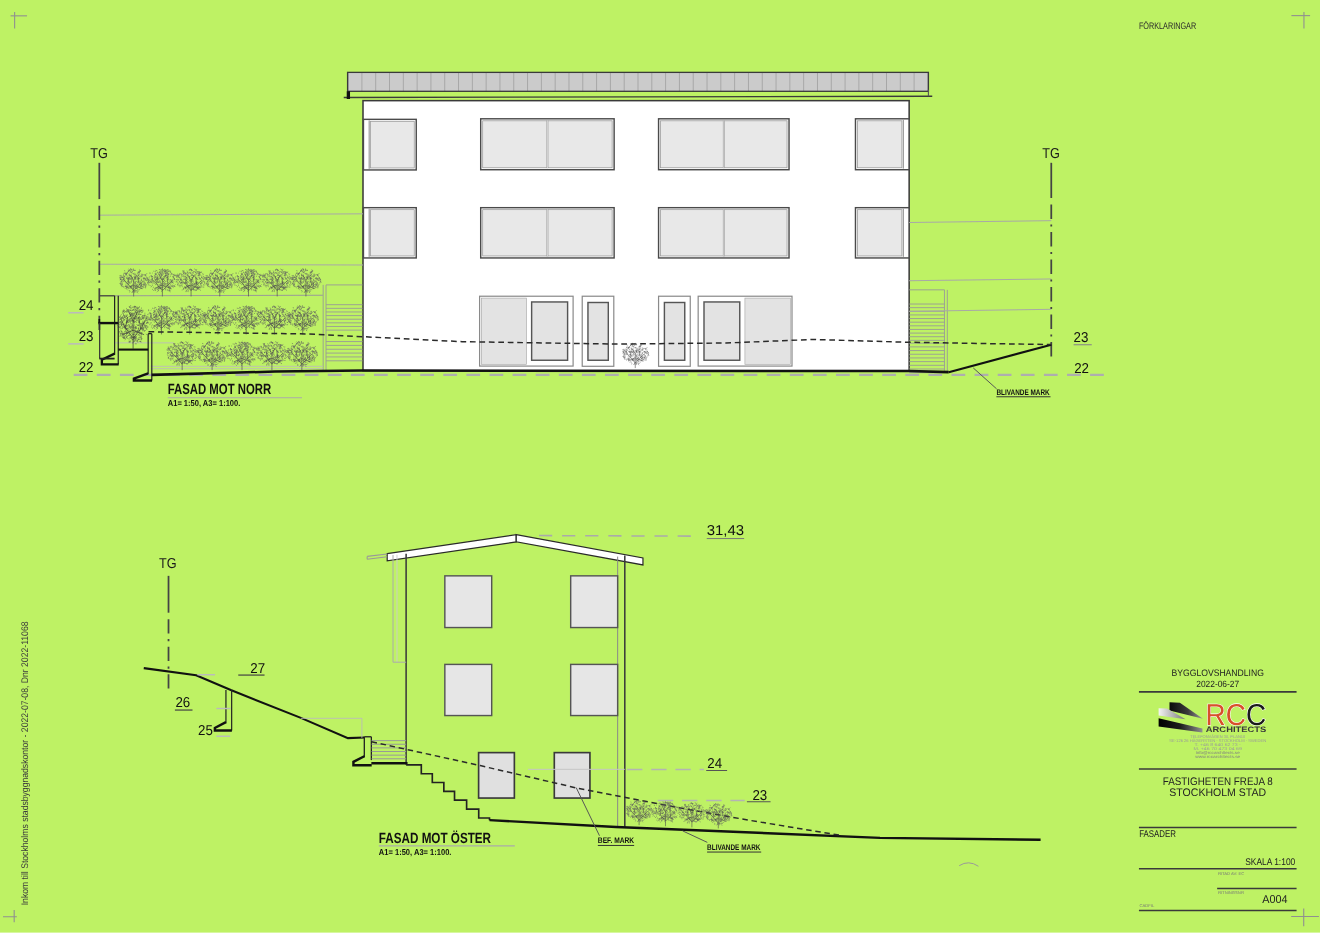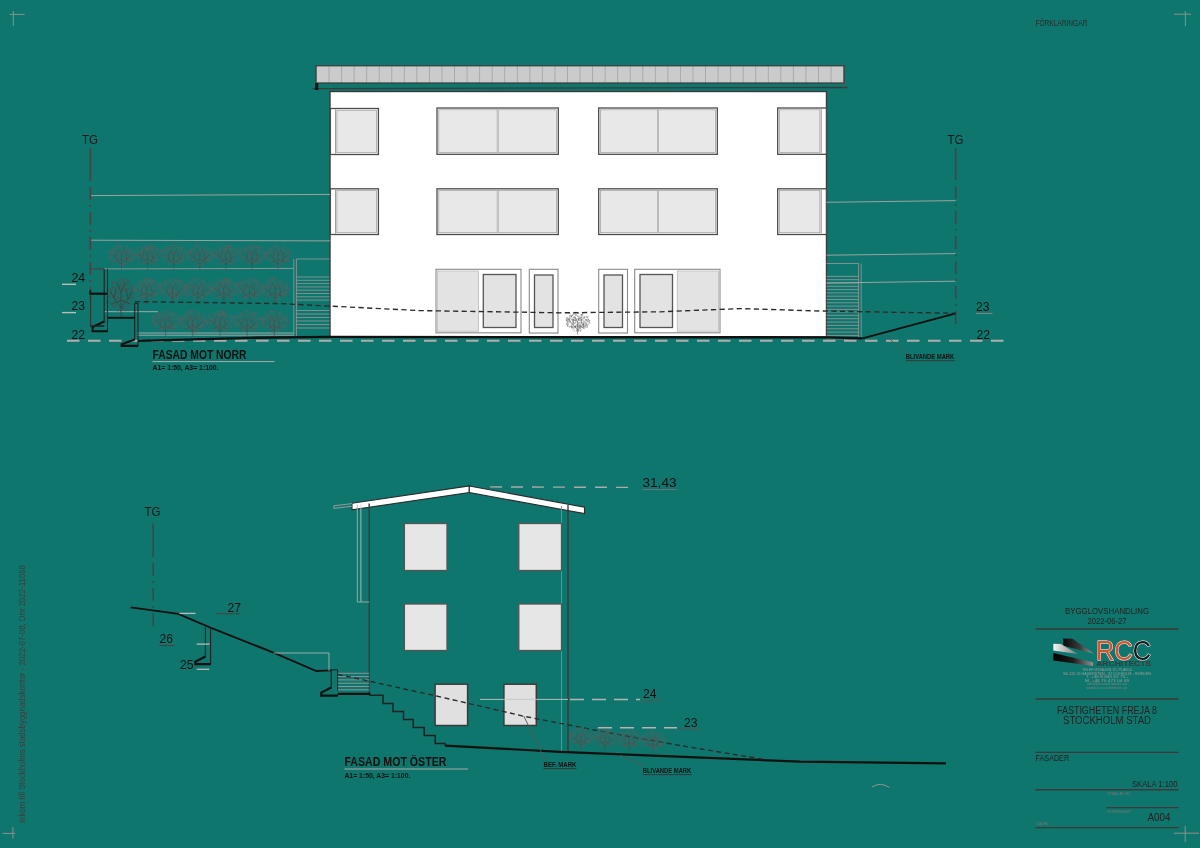--- a/index.html
+++ b/index.html
@@ -1,16 +1,16 @@
 <!DOCTYPE html>
 <html><head>
 <meta charset="utf-8">
 <style>
 html,body{margin:0;padding:0;background:#fff;}
-#sheet{position:relative;width:1200px;height:848px;background:#0f766e;overflow:hidden;text-align:center;}
+#sheet{position:relative;width:1200px;height:848px;background:#bef264;overflow:hidden;text-align:center;}
 svg{display:block;font-family:"Liberation Sans", sans-serif;}
 </style>
 </head>
 <body>
 <div id="sheet">
 <svg width="1200" height="848" viewBox="0 0 1200 848">
 <defs>
 <symbol id="bush" viewBox="0 0 30 26" overflow="visible">
           <path d="M5.7,14.2l-1.6,0.3M5.0,11.6l-0.9,-0.1M7.1,5.4l-0.3,0.7M24.8,17.0l1.3,0.4M27.7,10.9l-1.0,-0.9M15.9,13.0l1.1,0.4M17.3,16.7l-0.7,0.2M3.9,15.4l-0.8,-0.9M4.4,12.0l-0.2,1.1M28.0,11.9l-0.4,-1.5M12.5,16.5l0.9,0.4M15.8,5.6l-1.2,1.0M26.6,9.6l0.2,0.7M22.5,8.3l-1.3,1.0M24.2,15.6l-0.2,1.5M21.4,15.1l0.1,-1.7M19.8,15.4l0.7,0.3M16.6,7.9l-1.2,0.4M19.0,20.1l-0.5,-0.7M21.3,16.4l-0.1,0.9M26.5,10.3l0.8,-0.7M17.0,18.2l-1.0,-1.2M25.4,18.0l-0.0,0.9M16.1,6.2l0.9,0.4M23.4,16.2l-0.8,-0.6M8.9,17.0l-1.7,0.2M4.2,7.7l0.5,0.7M24.9,7.0l0.4,0.9M14.2,2.1l0.9,-0.3M22.5,6.7l0.9,0.7M27.4,14.4l-0.3,-0.9M14.5,21.2l-0.3,1.2M20.0,19.7l0.1,0.8M3.8,8.6l-0.2,1.3M20.1,9.7l-0.1,0.7M12.0,12.8l-0.6,0.6M10.8,10.4l0.8,-0.7M25.5,11.0l-1.2,-0.7M16.5,13.5l0.6,-0.4M11.1,2.5l-0.5,-0.5M4.0,13.0l1.0,-0.0M23.6,15.4l1.2,-0.8M14.1,3.5l1.3,-0.8M8.6,18.8l1.1,-1.2M5.0,16.5l-1.4,-0.7M9.3,7.5l-1.0,-0.8M24.1,15.9l1.2,-1.2M13.9,5.7l-1.3,-0.7M3.9,15.4l0.0,-0.8M24.9,13.5l0.1,1.2M12.1,5.2l1.2,-0.6M14.9,13.1l-0.4,-0.9M16.6,16.0l-0.9,-1.4M3.5,15.4l-0.5,-0.9M17.7,18.3l1.3,-0.8M20.9,7.7l-0.5,1.2M21.0,17.4l0.9,-1.3M11.9,2.4l0.5,0.9M8.5,13.6l-0.8,0.5M8.6,6.9l0.5,-0.9M23.7,11.2l0.8,0.2M16.8,10.5l-1.3,-0.6M10.8,20.5l0.5,0.5M13.0,12.4l0.1,1.5M16.8,13.7l-1.3,0.4M7.8,6.0l1.5,-0.4M12.7,7.8l0.5,1.1M23.9,12.5l0.6,1.3M13.9,17.9l-1.4,-0.2M6.5,6.2l0.3,-1.1M18.2,10.3l-0.3,-1.6M21.0,17.0l1.1,-0.7M8.0,17.4l0.5,-1.5M23.3,9.6l0.4,1.3M12.9,2.9l-0.3,-1.3M17.8,21.4l1.7,-0.2M3.7,9.9l0.9,-0.5M19.7,7.3l-0.7,0.3M4.2,9.2l1.2,0.2M16.2,9.6l0.7,1.3M9.1,19.8l0.5,0.7M4.0,11.1l-0.6,-1.4M23.6,9.6l1.4,0.8M16.7,19.3l-0.1,-1.0M9.0,6.4l-1.4,-0.6M12.0,17.8l1.3,-0.9M18.1,21.1l-1.6,-0.3M9.8,10.0l-1.2,-0.0M13.3,11.0l-1.7,-0.2M5.6,17.3l-1.3,0.1M13.8,9.6l-1.1,0.6M27.0,9.4l-1.0,0.2M21.0,16.8l1.2,-0.9M7.8,12.8l-0.7,-0.6M19.2,10.3l1.5,0.2M17.1,16.6l-0.6,1.2M8.7,18.3l-0.1,-0.8M21.7,17.1l0.3,0.9M6.6,10.7l-0.9,0.6M9.9,11.3l-0.6,-0.7M8.9,6.3l-1.2,-1.0M18.9,8.1l0.5,-1.3M21.0,8.7l0.9,-0.5M17.6,22.0l1.1,1.2M15.7,20.7l0.8,0.5M19.2,6.2l1.0,1.1M6.2,16.8l0.2,0.7M9.9,3.1l1.2,1.1M3.7,11.7l-0.5,-1.1M16.3,14.5l0.8,0.2M6.2,9.7l0.8,1.0M17.3,16.2l1.5,-0.1M18.6,10.6l0.7,-0.2M4.0,14.1l-1.0,0.2M6.5,11.4l1.3,0.1M11.4,3.1l-0.8,0.3M14.4,5.5l0.5,0.8M13.4,11.9l0.5,-1.5M11.6,2.9l-1.1,0.8M7.5,7.8l0.6,-1.6M14.4,21.7l0.3,-1.4M18.3,6.0l1.2,-1.1M11.1,3.6l-1.2,0.8M14.4,9.3l-1.0,0.2M22.7,12.4l-1.0,-0.9M16.4,21.9l-0.7,1.2M9.7,5.5l-0.9,0.8M25.4,12.0l0.1,-1.4M16.9,11.8l-0.1,-1.3M14.7,18.5l0.3,0.7M12.1,14.3l0.8,-0.5M6.2,9.8l-1.5,-0.7M25.4,11.7l1.3,0.7M5.7,6.9l0.7,-0.3M19.8,17.9l-0.9,0.0M12.6,10.4l-1.4,0.8M5.1,10.7l-0.2,1.0M9.5,5.7l-0.2,-1.0M14.6,13.2l0.9,0.3M21.3,19.4l0.9,-0.7M15.0,9.7l1.6,-0.6M26.1,16.3l-1.1,0.2M21.3,11.2l1.1,-0.5M13.5,5.1l0.7,-1.5M11.5,9.9l-1.3,0.4M15.9,14.2l0.9,0.9M5.1,14.9l-0.1,1.2M7.7,8.7l-1.5,-0.3M27.7,11.9l0.1,1.4M24.3,18.3l-1.0,-1.0M10.7,16.1l-1.3,-0.5M6.3,7.6l0.5,1.4M15.1,22.1l1.2,-1.1M18.1,12.6l-0.9,0.4M12.0,9.7l1.1,0.5M24.2,16.3l-0.8,-0.9M8.7,17.0l-0.5,0.8M14.6,2.7l0.6,0.5M18.7,4.5l0.3,1.4M9.1,14.4l-1.0,1.1M7.6,3.7l-1.0,-0.3M14.7,2.2l-0.8,0.8M25.0,17.5l0.7,0.4M6.7,9.2l-0.4,1.3M15.6,9.2l-0.5,-0.8M21.2,14.8l-0.5,-1.3M14.0,15.8l-0.2,-1.0M12.0,14.6l-1.3,-0.6M26.0,7.2l-1.5,0.6M17.3,6.7l-0.8,0.6M26.3,8.1l-0.6,0.7M9.8,16.6l-0.8,0.7M18.3,19.2l-1.4,-0.4M20.0,5.4l0.0,-0.9M20.1,8.3l-0.7,-0.1M5.6,9.9l-1.0,-1.4M16.1,9.6l0.3,-1.2M18.2,13.5l1.2,-0.9M23.9,16.1l-0.0,-0.8M11.2,7.9l0.1,-0.9M3.7,10.8l-0.6,0.9M25.4,10.3l-1.2,-0.3M13.0,3.6l-1.4,0.9M19.9,4.6l0.5,-1.5M21.2,3.7l-1.1,-1.3M4.2,10.7l-1.3,0.7M10.6,13.9l1.4,-0.1M11.2,14.9l-0.8,0.4M11.7,21.7l-0.3,0.7M22.9,17.4l0.6,1.3M23.1,14.6l1.1,-0.7M19.2,12.8l0.2,0.9M16.0,20.6l0.2,1.3M17.7,17.0l0.0,-0.9M11.4,19.0l-1.5,0.2M14.2,21.6l-0.9,1.4M2.8,9.1l0.2,1.2M27.0,15.1l-1.1,1.0M5.8,10.7l1.0,-0.1M11.5,7.8l-0.7,0.1M7.0,18.6l-1.1,-0.9M17.8,15.4l-0.1,1.0M21.4,6.6l1.3,-0.1M14.0,19.4l0.1,-0.8M26.8,12.1l0.7,-1.4M20.9,14.6l1.2,0.8M6.2,12.9l-1.4,-0.9M19.5,7.6l-1.3,0.7M18.4,10.5l0.4,1.5M5.9,10.0l0.4,-0.7M12.3,17.3l-0.3,0.7M4.2,13.8l-0.4,-1.0M21.4,15.9l1.1,-0.2M20.0,4.8l-0.5,0.5M13.4,7.2l-1.2,0.3M27.9,12.7l0.4,1.4M9.8,8.3l-1.0,-0.3M12.7,17.7l-0.5,-0.9M14.8,16.6l-0.7,1.3M24.2,9.4l-0.7,1.2M16.8,9.3l0.7,0.5M10.2,4.3l-0.7,0.5M20.2,5.3l0.1,0.8M17.5,15.0l1.0,0.5M22.5,8.8l-0.7,-1.0M16.2,2.8l-0.5,0.9M13.6,12.7l-0.3,-1.0M26.5,11.0l-1.1,-0.9M22.4,12.7l-0.6,-0.8M21.3,15.9l0.3,-1.2M19.6,4.9l0.1,-0.9M22.9,7.7l-1.1,-0.0M21.9,18.7l-1.7,-0.2M12.4,2.9l0.8,-0.3M11.0,8.7l0.0,0.8M5.4,8.1l0.9,-0.4M9.3,17.3l0.8,-0.1M23.1,19.3l-1.2,-0.5M8.8,10.1l1.6,-0.1M19.1,4.8l0.4,-0.7M12.0,21.4l-0.8,-0.4M17.7,8.2l1.1,0.6M20.4,12.9l1.6,-0.6M11.1,7.3l-0.1,-1.4M7.6,17.3l1.5,0.2M17.8,18.6l-0.6,0.6M10.1,10.2l-0.1,1.2M8.2,9.6l1.3,0.3M12.6,8.6l-1.3,-1.0M6.8,13.2l-0.5,-1.2M15.6,3.2l1.2,-0.0M21.3,4.0l-1.0,0.4M3.7,8.1l-1.2,-0.2M3.7,16.0l1.0,0.3M13.1,2.4l-1.2,-0.8M15.1,6.4l1.2,0.5M21.2,16.8l-1.0,0.7M25.3,14.7l0.1,1.2M12.2,18.0l0.9,0.4M25.8,6.7l0.9,-1.0M4.7,16.3l-0.0,-0.9M3.7,8.0l0.2,-0.8M21.8,17.2l1.7,0.0M15.3,17.6l0.9,0.4M24.3,6.4l-0.7,0.9M12.6,10.9l0.6,-0.4M11.7,18.7l1.6,-0.2M9.2,12.8l0.9,-0.5M19.6,9.3l-0.9,1.2M9.7,12.7l1.6,-0.0M18.1,19.7l0.7,-0.6M19.0,13.0l-0.5,1.3M24.8,6.4l0.9,1.1M10.8,2.7l1.0,0.5M16.2,17.6l0.5,1.3" stroke="#606060" stroke-width="0.5" fill="none"></path>
           <path d="M15,26 L15,21 M15,21 L10,15 M15,21 L20,16 M15,21 L15,12 M10,15 L6,11 M10,15 L11,9 M20,16 L24,12 M20,16 L19,9 M15,12 L12,7 M15,12 L18,7 M15,16 L22,19 M15,16 L8,19" stroke="#4a4a4a" stroke-width="0.55" fill="none"></path>

